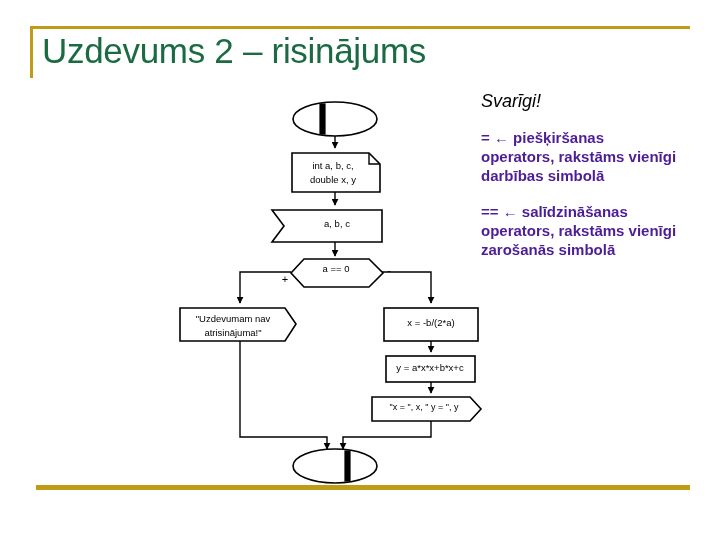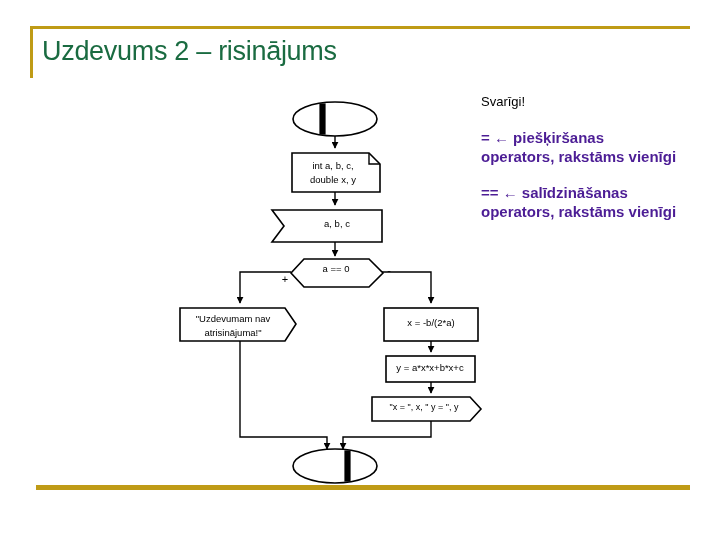--- a/index.html
+++ b/index.html
@@ -40,21 +40,21 @@
     width: 654px;
     height: 5px;
     background: #BF9B16;
   }
 
   
   #page-title {
     position: absolute;
     left: 42px;
     top: 30px;
-    font-size: 27px;
+    font-size: 35px;
     line-height: 42px;
     color: #1A6B41;
     font-weight: 400;
     letter-spacing: -0.3px;
     white-space: nowrap;
   }
 
   
   #notes {
     position: absolute;
@@ -62,24 +62,25 @@
     top: 92px;
     width: 232px;
   }
   .note-line {
     font-size: 15px;
     line-height: 19px;
     font-weight: bold;
     color: #4c1d95;
   }
   .note-plain {
-    font-size: 13px;
+    font-size: 18px;
     line-height: 19px;
     font-weight: normal;
     color: #000;
+    font-style: italic;
   }
   .note-block { margin-bottom: 17px; }
   .note-block:last-child { margin-bottom: 0; }
 
   
   #flowchart {
     position: absolute;
     left: 0;
     top: 0;
     width: 720px;
@@ -122,24 +123,26 @@
 
 <div id="page-title">Uzdevums 2 – risinājums</div>
 
 <div id="notes">
   <div class="note-block">
     <div class="note-plain">Svarīgi!</div>
   </div>
   <div class="note-block">
     <div class="note-line">= ← piešķiršanas</div>
     <div class="note-line">operators, rakstāms vienīgi</div>
+    <div class="note-line">darbības simbolā</div>
   </div>
   <div class="note-block">
     <div class="note-line">== ← salīdzināšanas</div>
     <div class="note-line">operators, rakstāms vienīgi</div>
+    <div class="note-line">zarošanās simbolā</div>
   </div>
 </div>
 
 <div id="flowchart">
 <svg width="720" height="540" viewBox="0 0 720 540" xmlns="http://www.w3.org/2000/svg">
 
   <defs>
     <marker id="arrow" viewBox="0 0 10 10" refX="9" refY="5" markerWidth="5" markerHeight="5" orient="auto-start-reverse">
       <path d="M 0 0 L 10 5 L 0 10 z" fill="#000000"></path>
     </marker>

